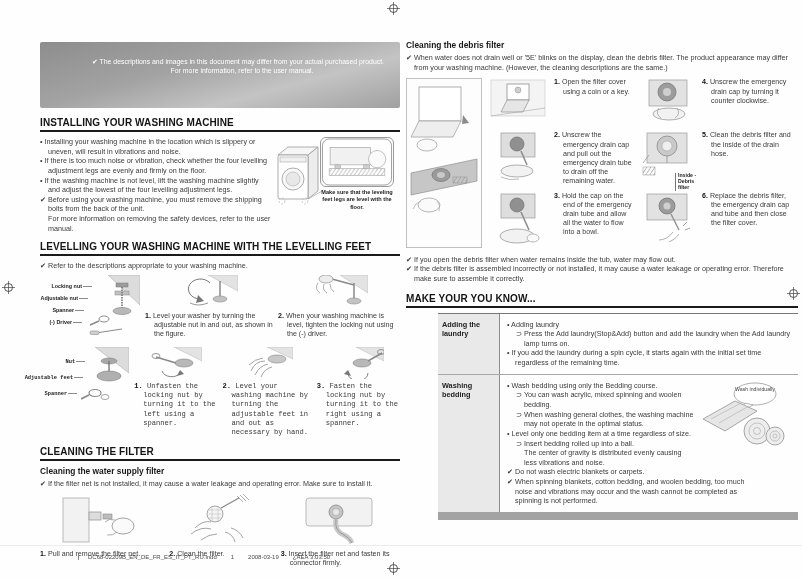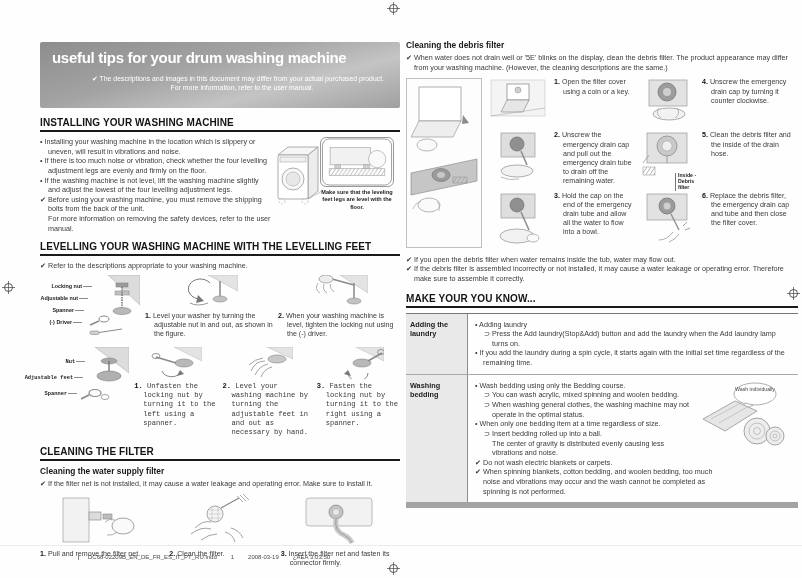--- a/index.html
+++ b/index.html
@@ -56,21 +56,21 @@
 
   
   .debris-grid { display:grid; grid-template-columns:76px 66px 80px 62px 94px;
                  column-gap:3px; row-gap:5px; margin:6px 0 7px 0; }
   .tall-panel { grid-row:1 / span 3; border:1px solid #bfbfbf; background:#fdfdfd; padding:2px; }
   .dcell { display:flex; align-items:flex-start; justify-content:center; position:relative; }
   .inside-lbl { position:absolute; right:-2px; bottom:-4px; font-size:5.2px; font-weight:bold;
                 line-height:1.15; color:#222; width:26px; border-left:1px solid #777; padding-left:2px; }
 
   
-  .ms-table { border-top:1px solid #777; border-bottom:6px solid #a3a3a3; margin-top:3px; }
+  .ms-table { border-top:1px solid #777; border-bottom:8px solid #a3a3a3; margin-top:3px;margin-left:32px; }
   .ms-row { display:flex; border-bottom:1px solid #a8a8a8; }
   .ms-row:last-child { border-bottom:none; }
   .ms-head { width:62px; min-width:62px; background:#e9e9e9; border-right:1px solid #8e8e8e;
              padding:6px 4px; font-size:7.3px; font-weight:bold; color:#222; line-height:1.3; }
   .ms-body { flex:1; padding:6px 7px; }
   .bedding-wrap { float:right; width:92px; position:relative; margin:0 0 2px 4px; }
   .bubble-text { position:absolute; left:34px; top:5px; width:44px; text-align:center;
                  font-size:5.2px; line-height:1.2; color:#444; }
 
   
@@ -106,21 +106,20 @@
     <path d="M6.5,0 V13 M0,6.5 H13" stroke="#444" stroke-width="0.7"></path>
   </svg>
   <svg class="regmark" style="left:387px; top:562px;" viewBox="0 0 13 13">
     <circle cx="6.5" cy="6.5" r="4" fill="none" stroke="#444" stroke-width="0.9"></circle>
     <path d="M6.5,0 V13 M0,6.5 H13" stroke="#444" stroke-width="0.7"></path>
   </svg>
 
   <div class="col-left">
 
     <div class="banner">
-      <div class="banner-title">useful tips for your drum washing machine</div>
       <div class="banner-note hang">✔ The descriptions and images in this document may differ from your actual purchased product. For more information, refer to the user manual.</div>
     </div>
 
     <div class="h1">INSTALLING YOUR WASHING MACHINE</div>
     <div class="install-flex">
       <div class="install-text">
         <div class="ln hang">• Installing your washing machine in the location which is slippery or uneven, will result in vibrations and noise.</div>
         <div class="ln hang">• If there is too much noise or vibration, check whether the four levelling adjustment legs are evenly and firmly on the floor.</div>
         <div class="ln hang">• If the washing machine is not level, lift the washing machine slightly and adjust the lowest of the four levelling adjustment legs.</div>
         <div class="ln hang">✔ Before using your washing machine, you must remove the shipping bolts from the back of the unit.</div>
@@ -399,21 +398,21 @@
               <circle cx="58" cy="50" r="3.5" fill="none" stroke="#a5a5a5" stroke-width="0.6"></circle>
               <circle cx="76" cy="55" r="9" fill="#ededed" stroke="#8f8f8f" stroke-width="0.8"></circle>
               <circle cx="76" cy="55" r="5" fill="none" stroke="#a5a5a5" stroke-width="0.6"></circle>
               <circle cx="76" cy="55" r="2" fill="none" stroke="#a5a5a5" stroke-width="0.6"></circle>
             </svg>
             <div class="bubble-text">Wash individually</div>
           </div>
           <div class="ln hang l0">• Wash bedding using only the Bedding course.</div>
           <div class="ln hang l1">⊃ You can wash acrylic, mixed spinning and woolen bedding.</div>
           <div class="ln hang l1">⊃ When washing general clothes, the washing machine may not operate in the optimal status.</div>
-          <div class="ln hang l0">• When only one bedding item at a time regardless of size.</div>
+          <div class="ln hang l0">• Level only one bedding item at a time regardless of size.</div>
           <div class="ln hang l1">⊃ Insert bedding rolled up into a ball.</div>
           <div class="ln l2">The center of gravity is distributed evenly causing less vibrations and noise.</div>
           <div class="ln hang l0">✔ Do not wash electric blankets or carpets.</div>
           <div class="ln hang l0" style="width:250px;">✔ When spinning blankets, cotton bedding, and woolen bedding, too much noise and vibrations may occur and the wash cannot be completed as spinning is not performed.</div>
         </div>
       </div>
     </div>
   </div>
 
   <div class="edge-line"></div>

